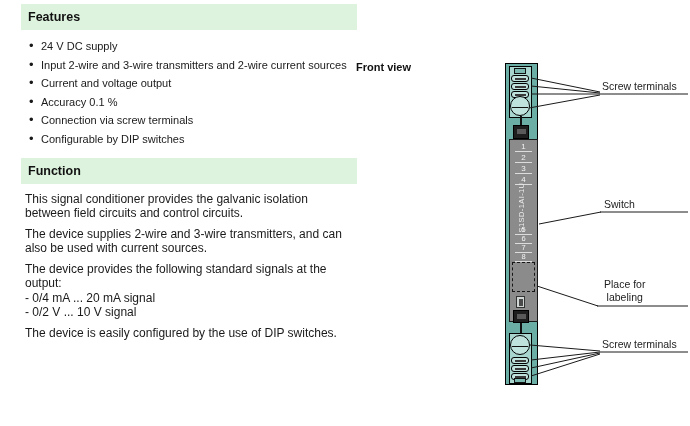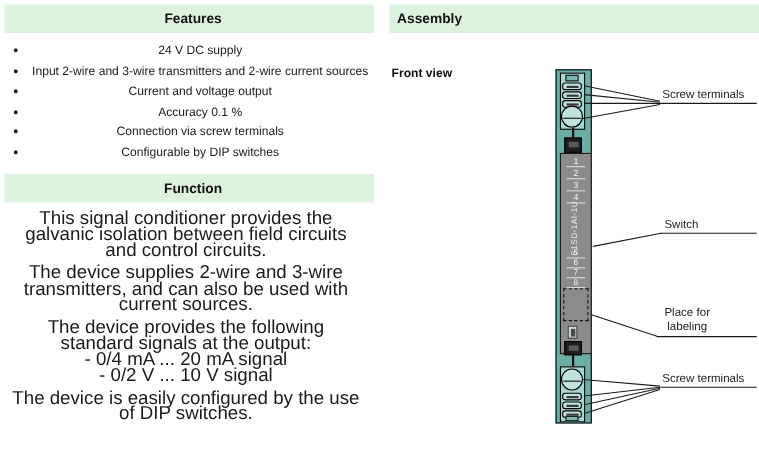--- a/index.html
+++ b/index.html
@@ -7,33 +7,33 @@
     position:relative;width:690px;height:426px;background:#ffffff;
     font-family:"Liberation Sans", sans-serif;color:#1a1a1a;overflow:hidden;
   }
   
   .section-header{
     background:#def3de;height:26px;line-height:26px;
     font-size:12.5px;font-weight:bold;color:#111;padding-left:7px;
     box-sizing:border-box;
   }
   
-  .col-left{position:absolute;left:4px;top:4px;width:336px;text-align:center;}
+  .col-left{position:absolute;left:21px;top:4px;width:336px;}
   ul.feature-list{list-style:none;margin:10px 0 0 0;padding:0;}
   ul.feature-list li{
     position:relative;padding-left:20px;margin-bottom:5.5px;
     font-size:11px;line-height:13px;max-width:322px;
   }
   ul.feature-list li::before{
     content:"\2022";position:absolute;left:8px;top:-1px;font-size:13px;color:#1a1a1a;
   }
   .function-block{margin-top:12px;}
   .paragraphs{margin:8px 0 0 4px;}
   .paragraphs p{
-    margin:0 0 6px 0;font-size:17px;line-height:14.5px;max-width:322px;
+    margin:0 0 6px 0;font-size:12px;line-height:14.5px;max-width:322px;
     white-space:pre-line;
   }
   
   .assembly-header{position:absolute;left:354px;top:4px;width:336px;}
   .front-view-label{
     position:absolute;left:356px;top:61px;font-size:11px;font-weight:bold;color:#111;
   }
   
   .dev{position:absolute;box-sizing:border-box;}
   .dev-outer{left:505px;top:63px;width:33px;height:322px;background:#6aaea5;border:1px solid #000;}
@@ -112,21 +112,20 @@
         <p>This signal conditioner provides the galvanic isolation between field circuits and control circuits.</p>
         <p>The device supplies 2-wire and 3-wire transmitters, and can also be used with current sources.</p>
         <p>The device provides the following standard signals at the output:
 - 0/4 mA ... 20 mA signal
 - 0/2 V ... 10 V signal</p>
         <p>The device is easily configured by the use of DIP switches.</p>
       </div>
     </div>
   </div>
 
-  <div class="section-header assembly-header">Assembly</div>
   <div class="front-view-label">Front view</div>
 
   <div class="dev dev-outer"></div>
 
   <div class="dev term-block term-block-top"></div>
   <div class="dev tiny-rect tiny-rect-top"></div>
   <div class="dev slot" style="left:511px;top:75px;">
       <div class="slot-bar"></div>
     </div>
   <div class="dev slot" style="left:511px;top:83px;">

